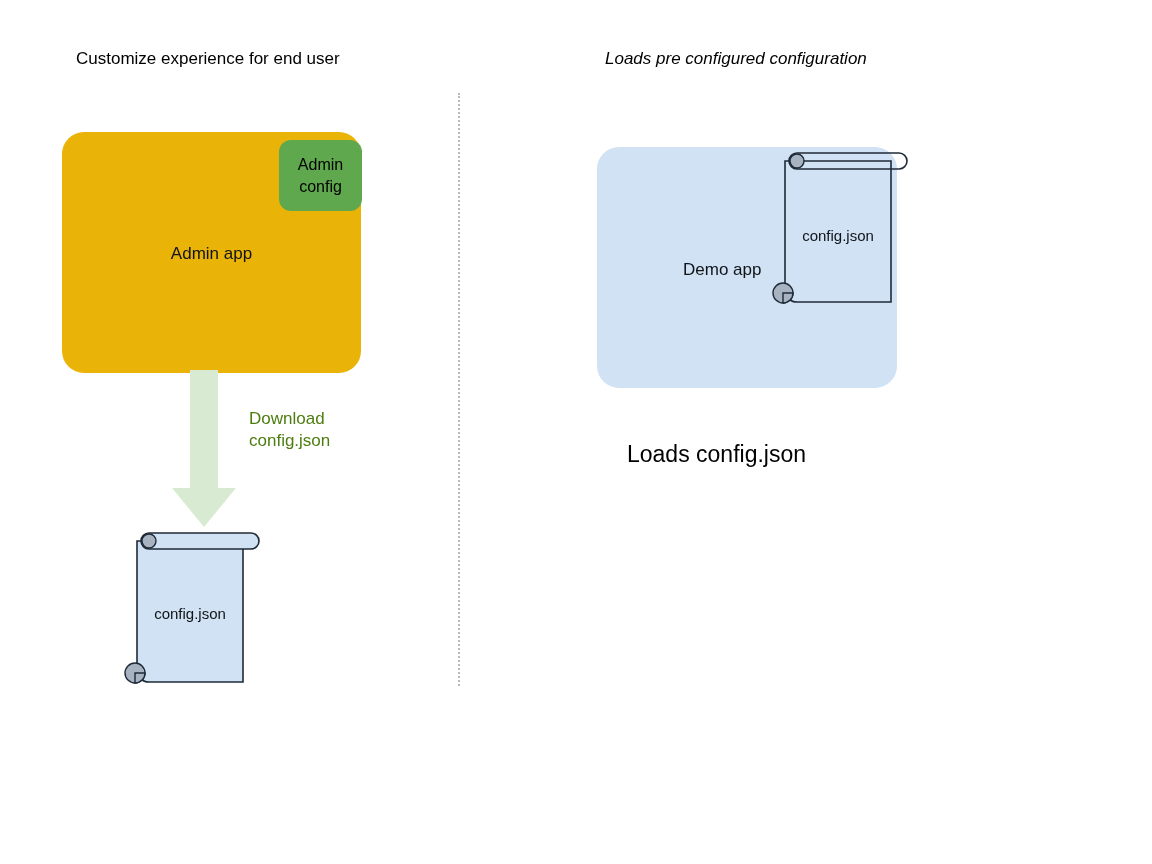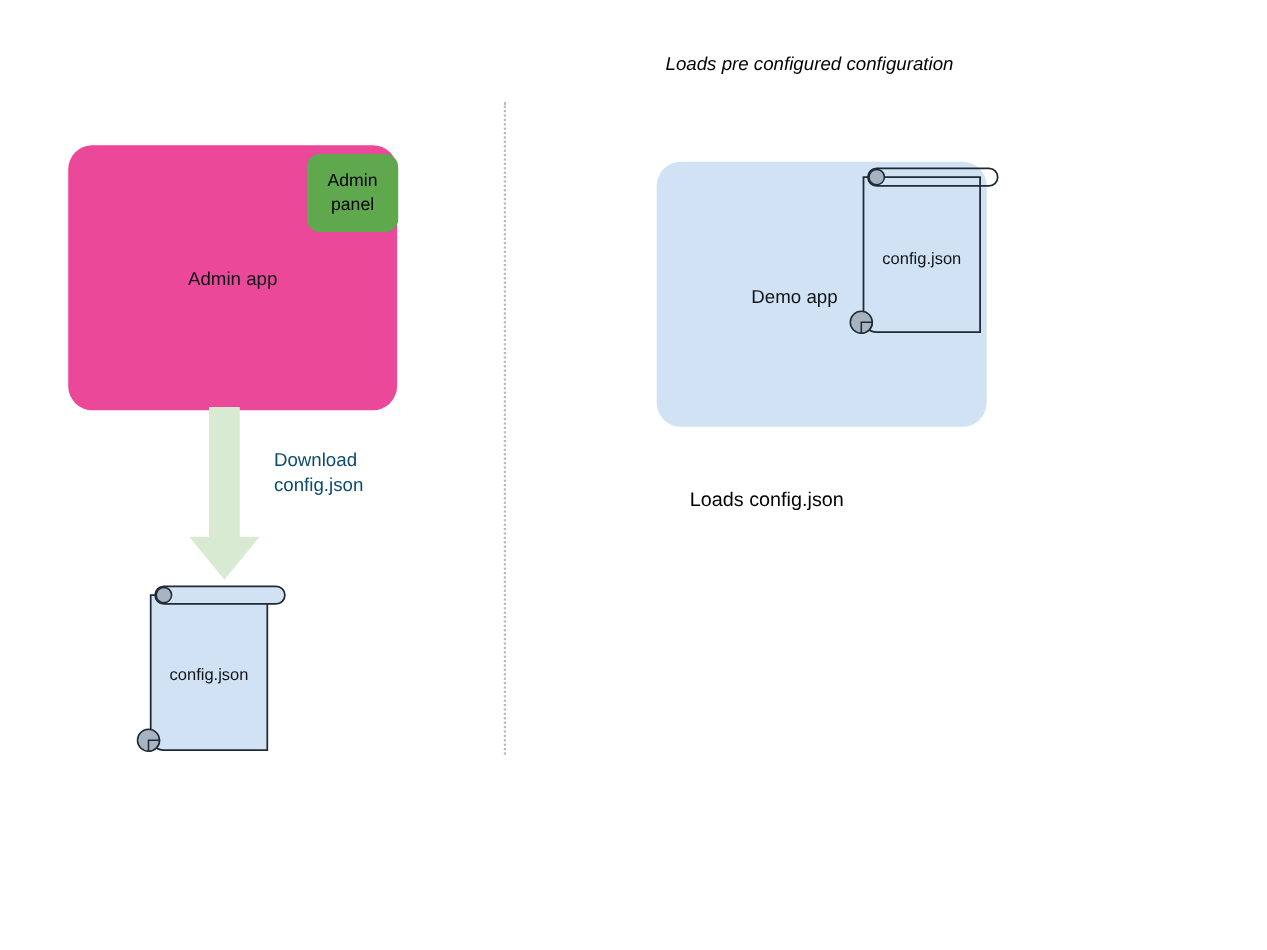--- a/index.html
+++ b/index.html
@@ -28,21 +28,21 @@
     line-height: 20px;
     color: #000000;
     white-space: nowrap;
   }
 
   
   .app-box {
     border-radius: 22px;
     box-sizing: border-box;
   }
-  .app-box.green { background: #ec4899; }
+  .app-box.green { background: #eab308; }
   .app-box.blue  { background: #d0e2f3; }
 
   .app-label {
     position: absolute;
     font-size: 17px;
     line-height: 20px;
     color: #101418;
     white-space: nowrap;
   }
 
@@ -61,21 +61,21 @@
     box-sizing: border-box;
   }
 
   
   .arrow-wrap { pointer-events: none; }
 
   .arrow-caption {
     position: absolute;
     font-size: 17px;
     line-height: 22px;
-    color: #0c4a6e;
+    color: #4d7c0f;
     white-space: nowrap;
   }
 
   
   .doc { pointer-events: auto; }
   .doc-label {
     position: absolute;
     font-size: 15px;
     line-height: 18px;
     color: #101418;
@@ -84,43 +84,44 @@
   }
 
   
   .divider {
     border-left: 2px dotted #b9b9b9;
     width: 0;
   }
 
   .caption-text {
     position: absolute;
-    font-size: 18px;
+    font-size: 23px;
     line-height: 20px;
     color: #000000;
     white-space: nowrap;
   }
 </style>
 </head>
 <body>
 
 <div id="canvas">
 
+  <div class="abs section-title" style="left:76px; top:49px;">Customize experience for end user</div>
 
   <div class="abs section-title" style="left:605px; top:49px;font-style:italic;">Loads pre configured configuration</div>
 
   <div class="abs divider" style="left:458px; top:93px; height:593px;"></div>
 
   <div class="abs app-box green" style="left:62px; top:132px; width:299px; height:241px;">
     <div class="app-label" style="left:0; right:0; top:112px; text-align:center;">Admin app</div>
   </div>
 
   <div class="abs panel-chip" style="left:279px; top:140px; width:83px; height:71px;">
     <span>Admin</span>
-    <span>panel</span>
+    <span>config</span>
   </div>
 
   <div class="abs arrow-wrap" style="left:170px; top:370px; width:80px; height:162px;">
     <svg width="80" height="162" viewBox="0 0 80 162">
       <polygon points="20,0 48,0 48,118 66,118 34,157 2,118 20,118" fill="#d9ead3"></polygon>
     </svg>
   </div>
 
   <div class="abs" style="left:249px; top:408px;">
     <div class="arrow-caption" style="position:relative; left:0; top:0;">Download</div>

